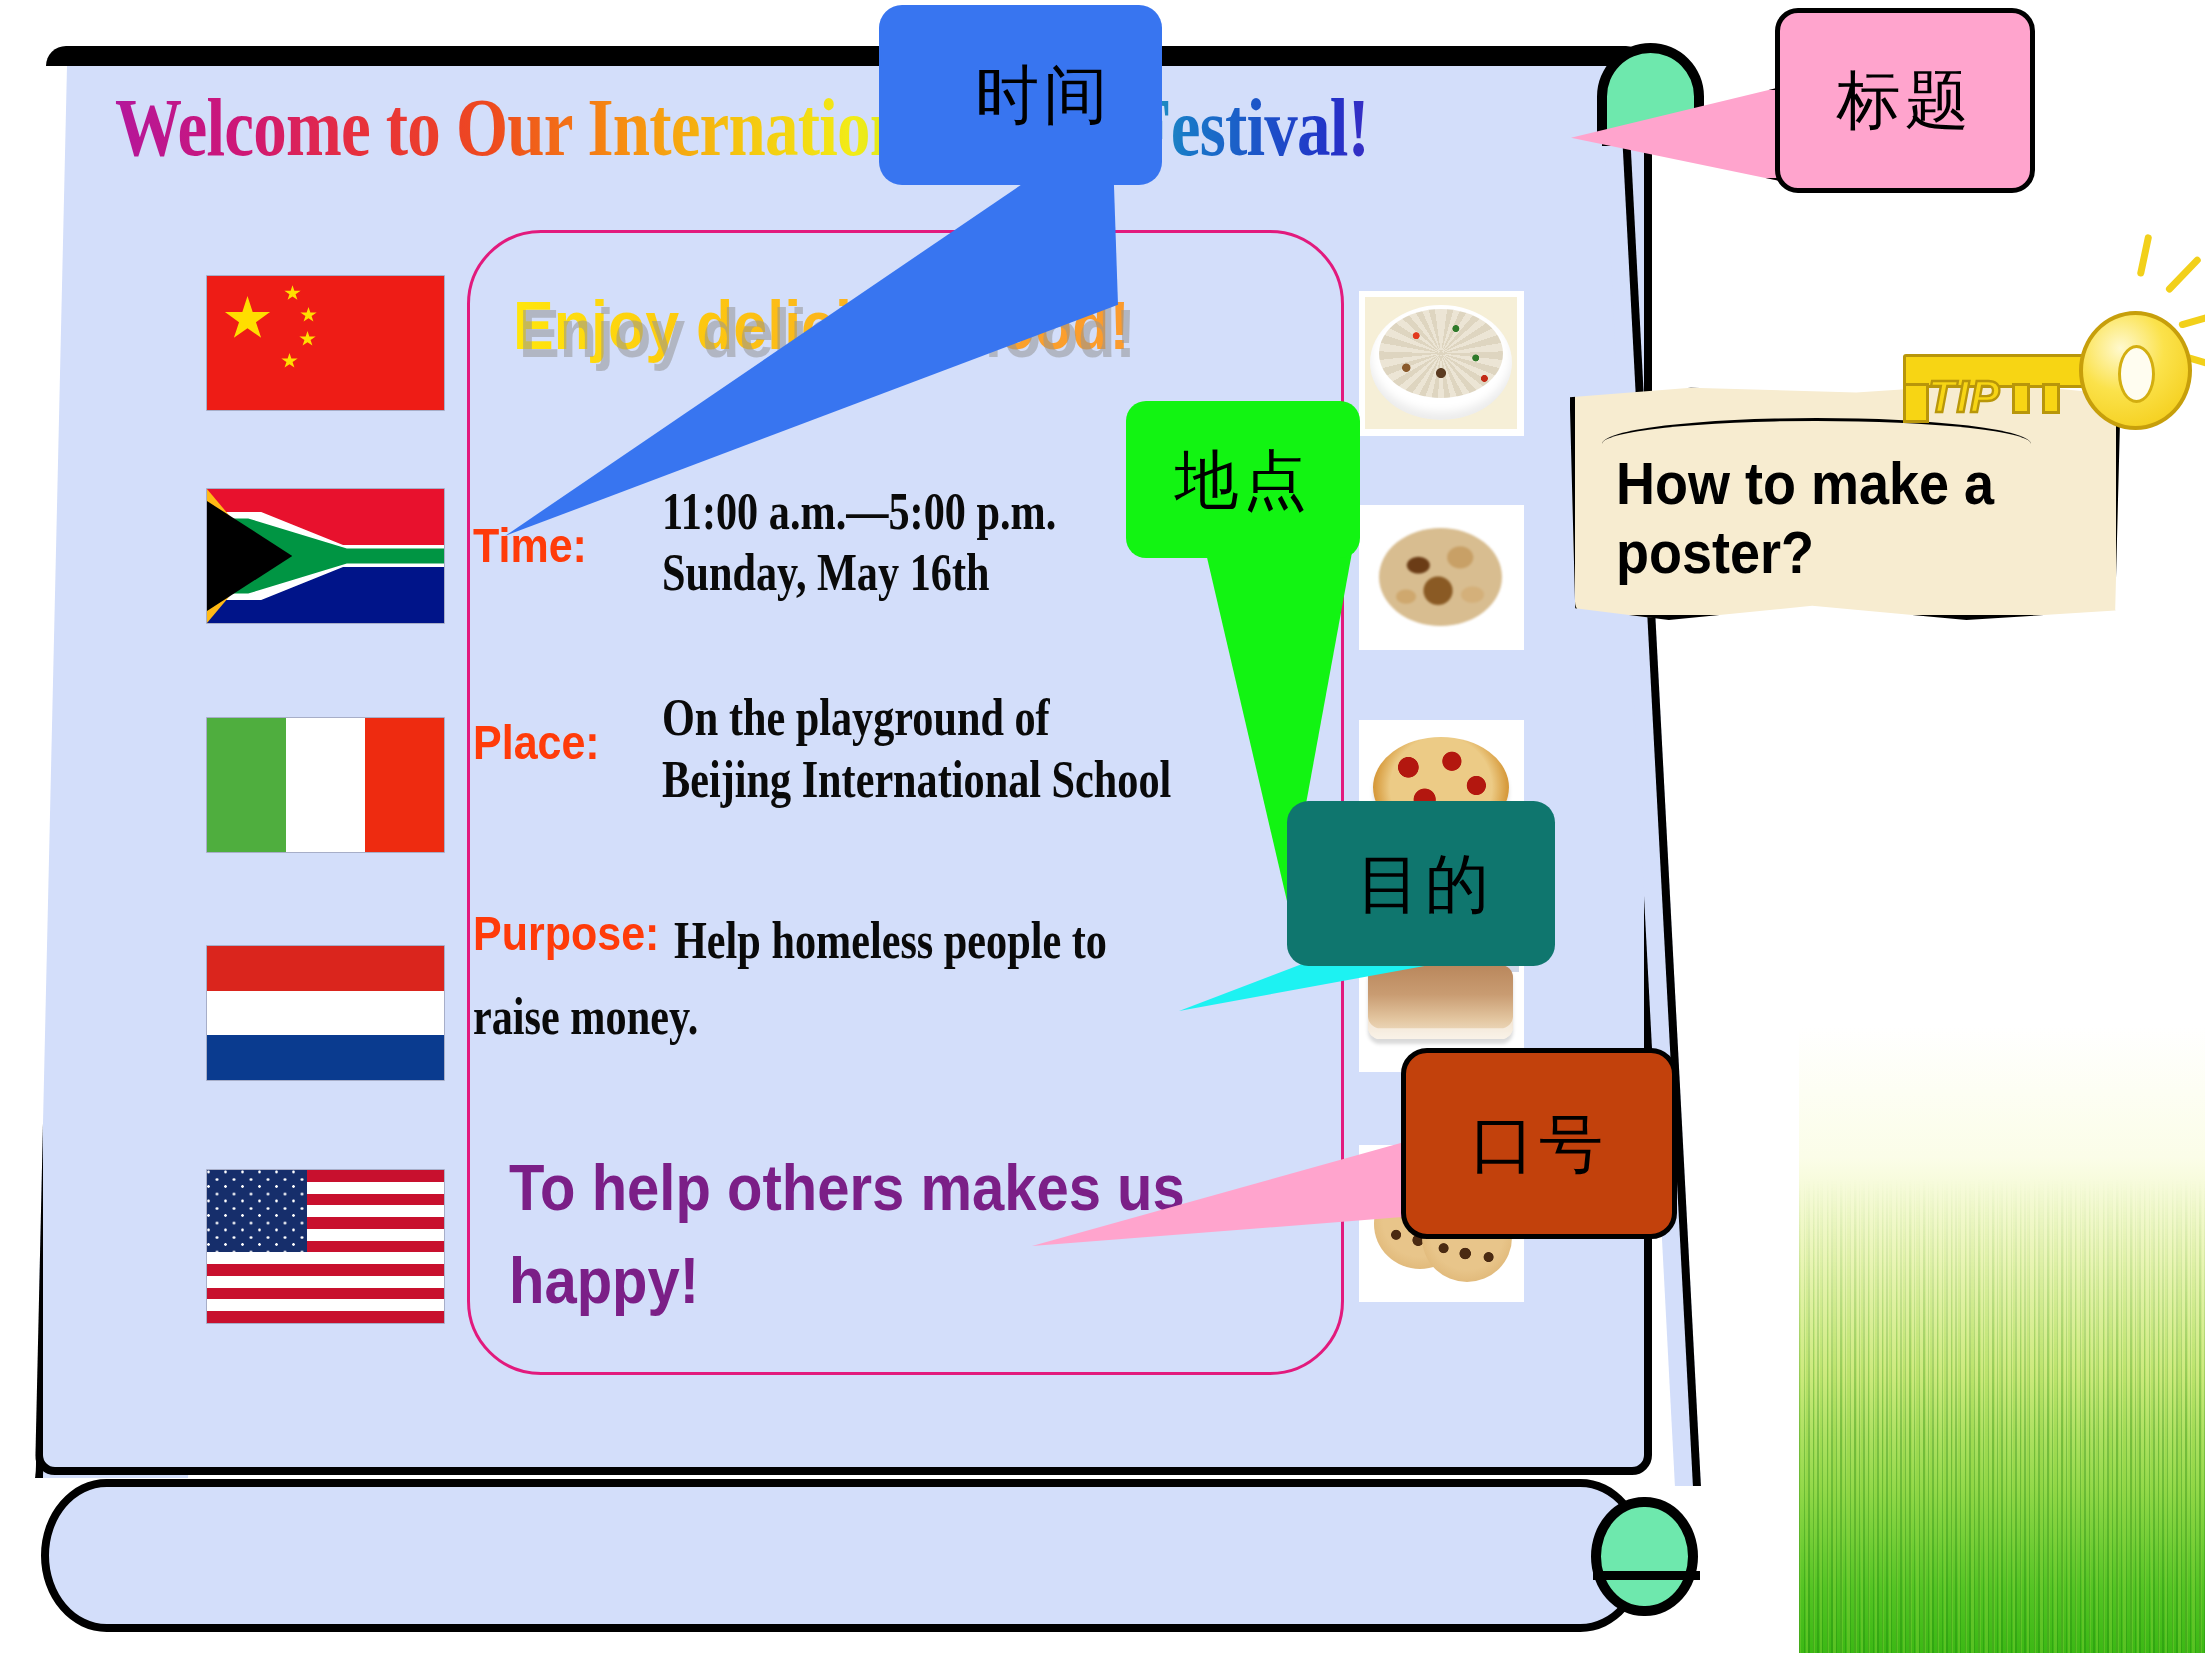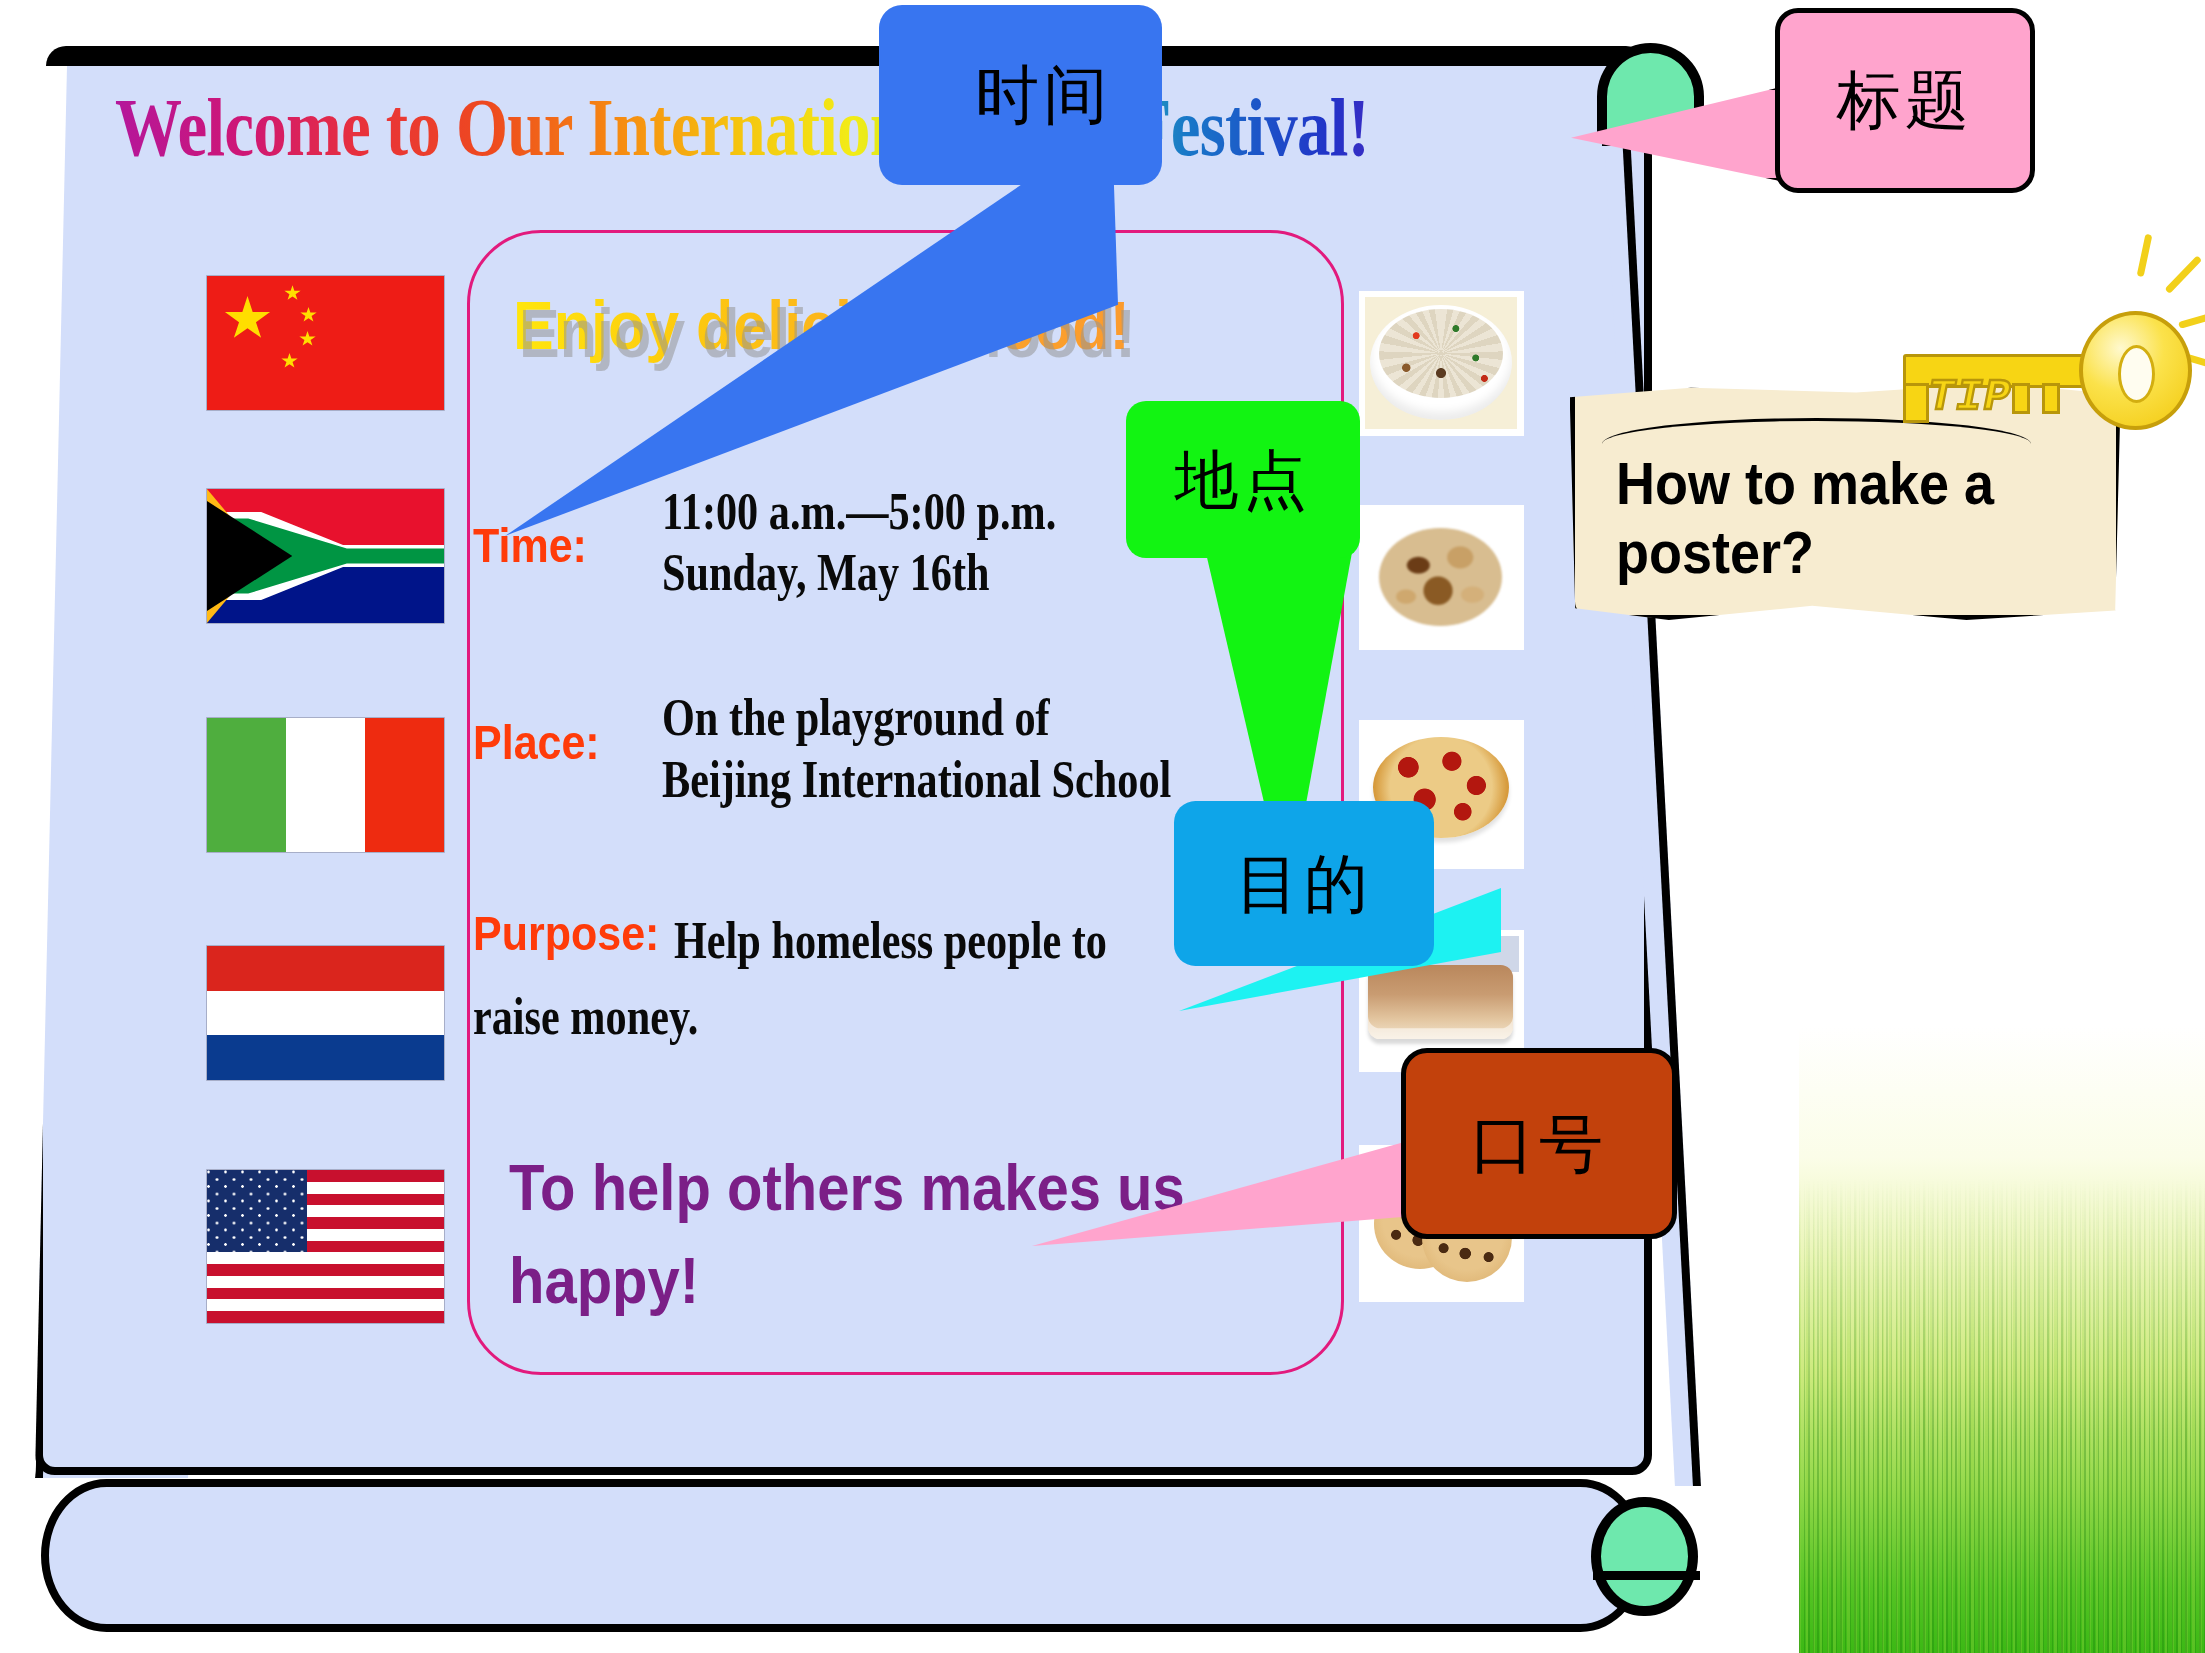--- a/index.html
+++ b/index.html
@@ -278,22 +278,22 @@
     clip-path:polygon(99% 0%, 100% 44%, 0% 100%);}
 
   
   .co-place .bubble{left:1126px;top:401px;width:234px;height:157px;
     background:#12f412;border-radius:20px;}
   .co-place .tail{left:1202px;top:536px;width:153px;height:368px;
     background:#12f412;
     clip-path:polygon(0% 0%, 100% 0%, 56% 100%);}
 
   
-  .co-purpose .bubble{left:1174px;top:801px;width:260px;height:165px;
-    background:#0ea5e9;border-radius:21.4px;}
+  .co-purpose .bubble{left:1287px;top:801px;width:260px;height:165px;
+    background:#0f766e;border-radius:21.4px;padding-left:8px;}
   .co-purpose .tail{left:1179px;top:888px;width:322px;height:123px;
     background:#1df2f2;
     clip-path:polygon(100% 0%, 100% 52%, 0% 100%);}
 
   
   .co-title .bubble{left:1775px;top:7.7px;width:260px;height:185px;
     background:#ffa4cd;border:5.4px solid #000;border-radius:23px;box-sizing:border-box;}
   .co-title .tail{left:1571px;top:86px;width:214px;height:88px;
     background:#ffa4cd;border-bottom:4.6px solid #000;border-top:4.6px solid #000;
     clip-path:polygon(100% 0%, 100% 100%, 0% 54%);}
@@ -342,21 +342,21 @@
   }
   .key-hole{position:absolute;left:221px;top:77px;width:37px;height:58px;border-radius:50%;
     background:#fffdf0;border:3.8px solid #d3ae10;box-sizing:border-box;}
   .ray{position:absolute;background:#f2d01a;height:6.9px;border-radius:3.8px;transform-origin:left center;}
   .ray.r1{left:243px;top:4.6px;width:43px;transform:rotate(-78deg);}
   .ray.r2{left:270px;top:20px;width:47px;transform:rotate(-46deg);}
   .ray.r3{left:282px;top:54px;width:47px;transform:rotate(-16deg);}
   .ray.r4{left:280px;top:83px;width:43px;transform:rotate(16deg);}
   .tip-word{
     position:absolute;left:31px;top:104px;
-    font-family:Liberation Mono, monospace;font-style:italic;font-weight:bold;
+    font-family:Liberation Sans, sans-serif;font-style:italic;font-weight:bold;
     font-size:44px;color:#f7d514;-webkit-text-stroke:2.3px #b8960a;
     letter-spacing:1.5px;
   }
 </style>
 </head>
 <body>
 
 <div id="stage">
 
   <div class="grass-strip"></div>

